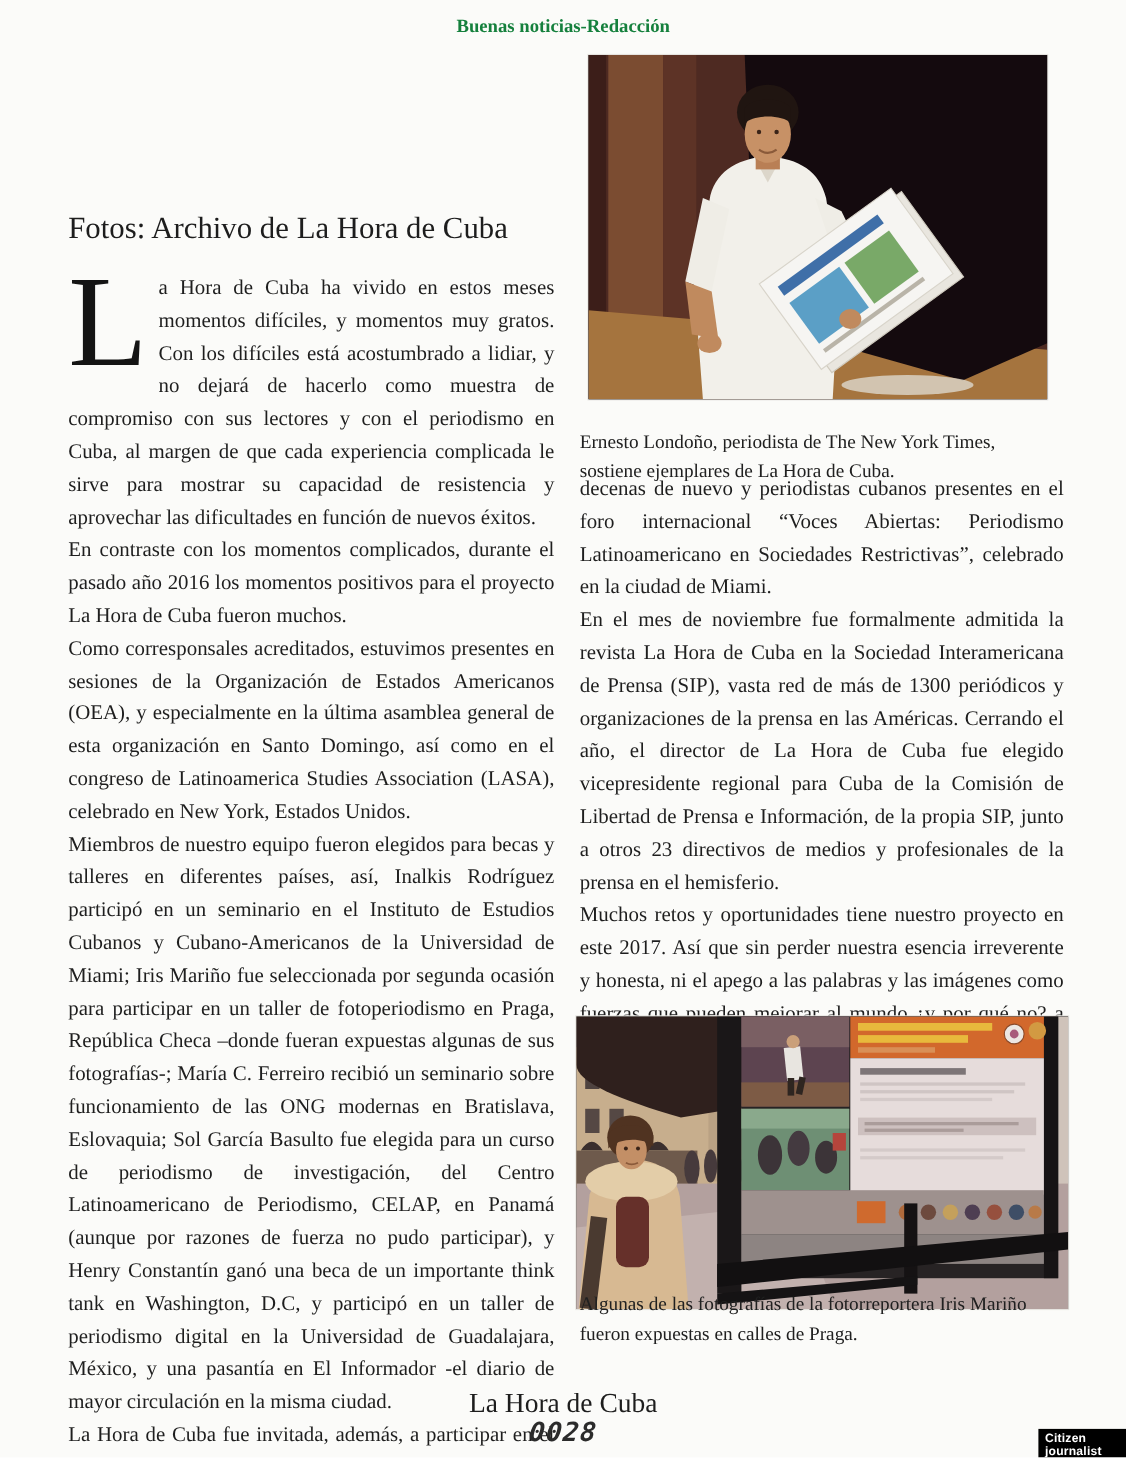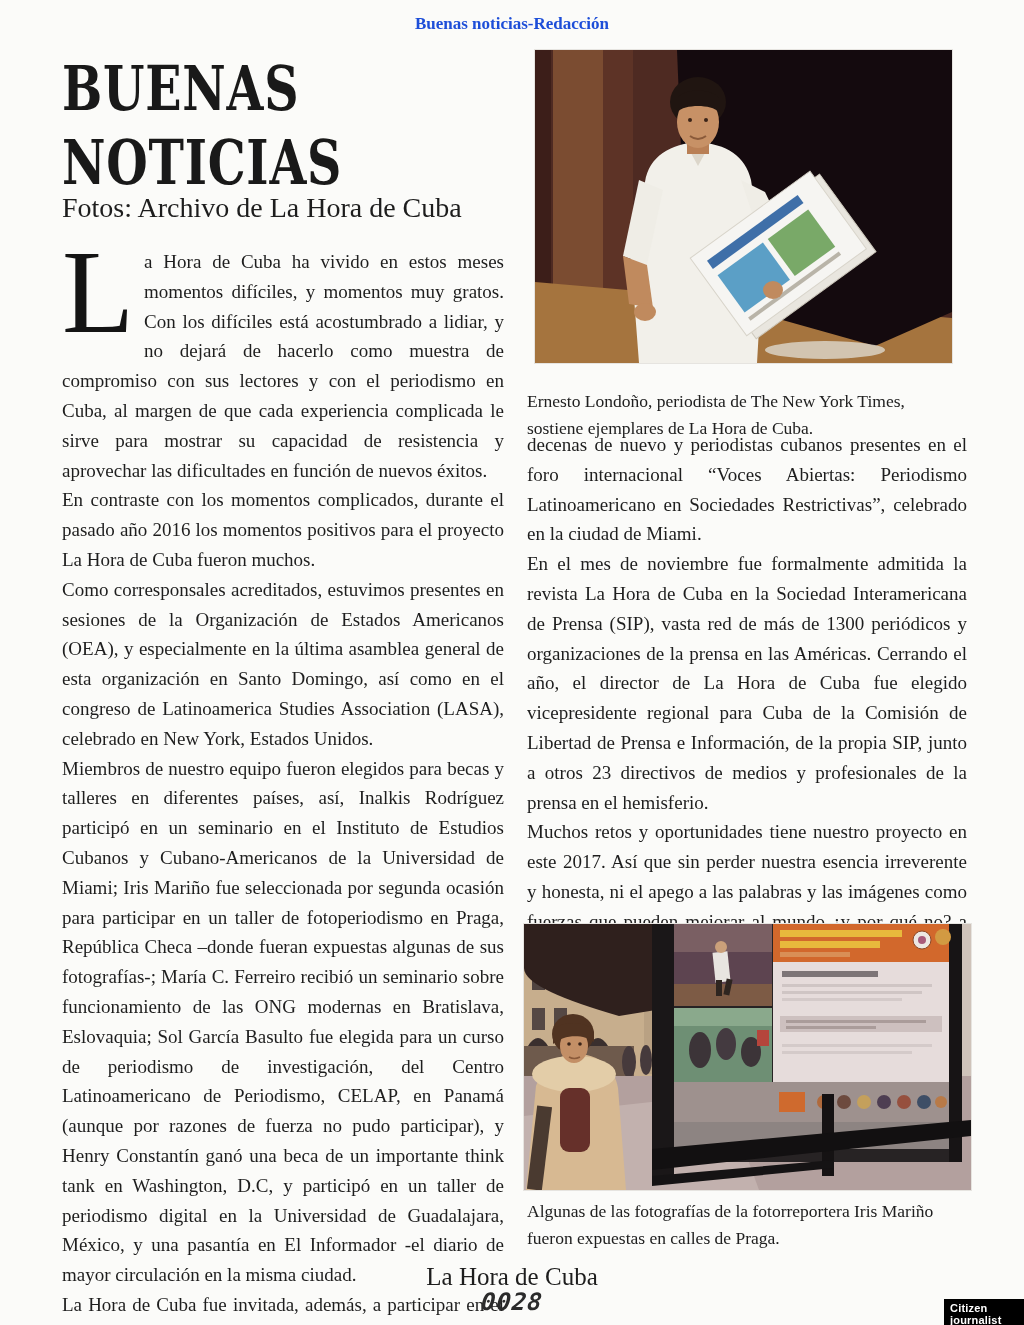--- a/index.html
+++ b/index.html
@@ -2,21 +2,21 @@
 <html lang="es"><head>
 <meta charset="utf-8">
 <style>
   html,body{margin:0;padding:0;background:#ffffff;}
   .page{
     position:relative;width:1024px;height:1325px;background:#fbfbf9;
     font-family:"Liberation Serif",serif;color:#1d1d1d;overflow:hidden;
   }
   .running-header{
     position:absolute;top:14px;left:0;width:100%;text-align:center;
-    font-size:17px;font-weight:bold;color:#1d4ed8;
+    font-size:17px;font-weight:bold;color:#15803d;
   }
   .title-block{position:absolute;left:62px;top:52px;}
   .title-line{
     display:block;font-family:"DejaVu Serif",serif;font-weight:bold;
     font-size:61px;line-height:74px;letter-spacing:1px;color:#191919;
     transform:scaleX(0.78);transform-origin:left center;white-space:nowrap;
   }
   .subtitle{position:absolute;left:62px;top:192px;font-size:28px;color:#1d1d1d;}
   .col{position:absolute;font-size:19px;line-height:29.8px;text-align:justify;color:#1e1e1e;}
   .col p{margin:0;}
@@ -25,44 +25,40 @@
   .dropcap{
     float:left;font-family:"Liberation Serif",serif;font-weight:normal;
     font-size:118px;line-height:84px;height:88px;margin:4px 10px 0 0;color:#141414;
   }
   .photo{position:absolute;box-shadow:0 0 0 1px #e6e4e0;background:#111;}
   .photo svg{display:block;}
   .photo-1{left:535px;top:50px;width:417px;height:313px;}
   .photo-2{left:524px;top:924px;width:447px;height:266px;}
   .caption{position:absolute;font-size:17.5px;line-height:27px;color:#202020;text-align:left;}
   .caption-1{left:527px;top:368px;width:432px;margin-top:20px;}
-  .caption-2{left:527px;top:1198px;width:440px;}
+  .caption-2{left:527px;top:1172px;width:440px;}
   .footer-title{position:absolute;left:0;top:1263px;width:100%;text-align:center;font-size:25px;color:#1d1d1d;}
   .page-number{
     position:absolute;left:0;top:1288px;width:100%;text-align:center;
     font-family:"DejaVu Sans Mono",monospace;font-style:italic;font-weight:bold;
     font-size:24px;letter-spacing:1px;color:#2b2b2b;transform:skewX(-6deg);
   }
   .badge{
     position:absolute;left:944px;top:1299px;background:#000;color:#fff;
     font-family:"Liberation Sans",sans-serif;font-weight:bold;font-size:11px;
     padding:3px 6px;letter-spacing:0.2px;
   }
 </style>
 </head>
 <body>
 
 <div class="page">
 
   <div class="running-header">Buenas noticias-Redacción</div>
 
-  <div class="title-block">
-    <span class="title-line">BUENAS</span>
-    <span class="title-line">NOTICIAS</span>
-  </div>
 
   <div class="subtitle">Fotos: Archivo de La Hora de Cuba</div>
 
   <div class="col col-left">
     <p><span class="dropcap">L</span><span>a Hora de Cuba ha vivido en estos meses momentos difíciles, y momentos muy gratos. Con los difíciles está acostumbrado a lidiar, y no dejará de hacerlo como muestra de compromiso con sus lectores y con el periodismo en Cuba, al margen de que cada experiencia complicada le sirve para mostrar su capacidad de resistencia y aprovechar las dificultades en función de nuevos éxitos.</span></p>
     <p>En contraste con los momentos complicados, durante el pasado año 2016 los momentos positivos para el proyecto La Hora de Cuba fueron muchos.</p>
     <p>Como corresponsales acreditados, estuvimos presentes en sesiones de la Organización de Estados Americanos (OEA), y especialmente en la última asamblea general de esta organización en Santo Domingo, así como en el congreso de Latinoamerica Studies Association (LASA), celebrado en New York, Estados Unidos.</p>
     <p>Miembros de nuestro equipo fueron elegidos para becas y talleres en diferentes países, así, Inalkis Rodríguez participó en un seminario en el Instituto de Estudios Cubanos y Cubano-Americanos de la Universidad de Miami; Iris Mariño fue seleccionada por segunda ocasión para participar en un taller de fotoperiodismo en Praga, República Checa –donde fueran expuestas algunas de sus fotografías-; María C. Ferreiro recibió un seminario sobre funcionamiento de las ONG modernas en Bratislava, Eslovaquia; Sol García Basulto fue elegida para un curso de periodismo de investigación, del Centro Latinoamericano de Periodismo, CELAP, en Panamá (aunque por razones de fuerza no pudo participar), y Henry Constantín ganó una beca de un importante think tank en Washington, D.C, y participó en un taller de periodismo digital en la Universidad de Guadalajara, México, y una pasantía en El Informador -el diario de mayor circulación en la misma ciudad.</p>
     <p>La Hora de Cuba fue invitada, además, a participar en el II Encuentro Nacional Cubano, con sede en San Juan, Puerto Rico. El director de la revista fue elegido como Coordinador en Cuba de este importante concierto de organizaciones cívicas. Así mismo, nuestro medio de prensa fue una de las</p>
   </div>

